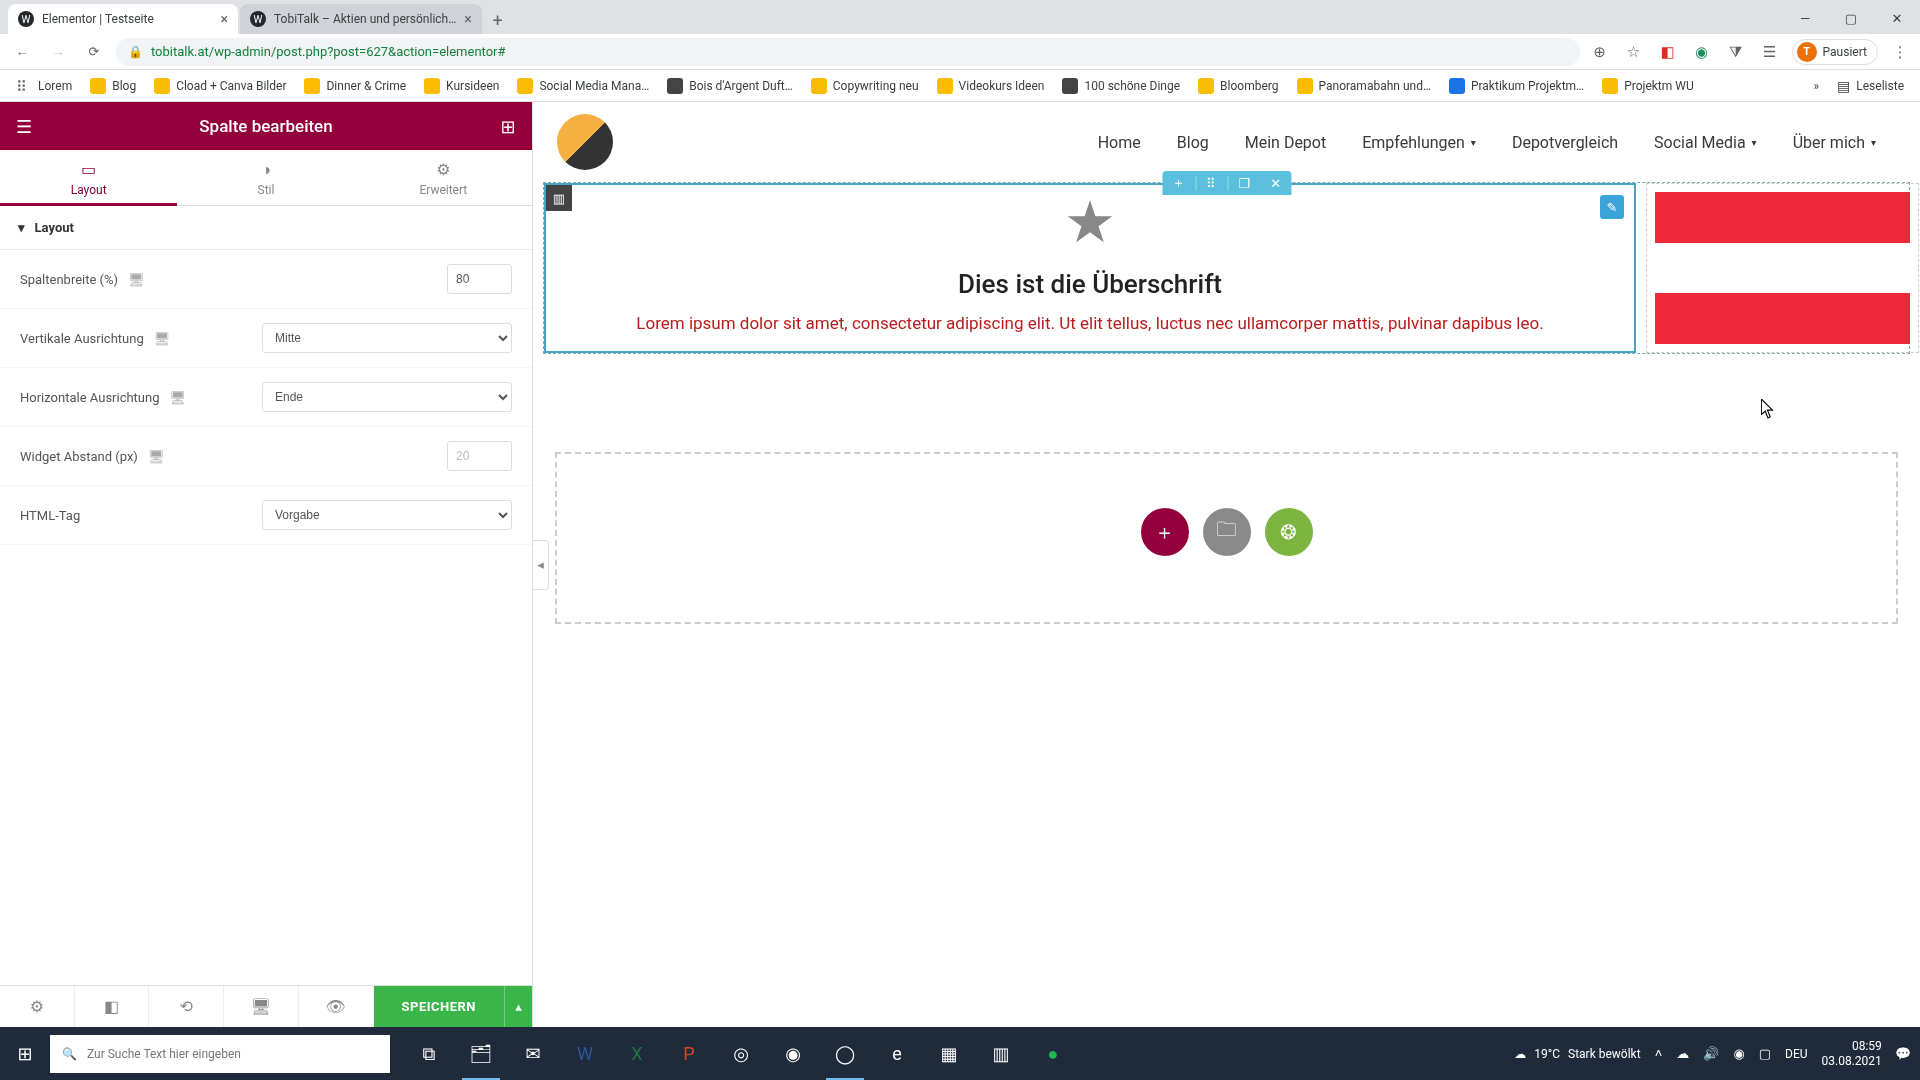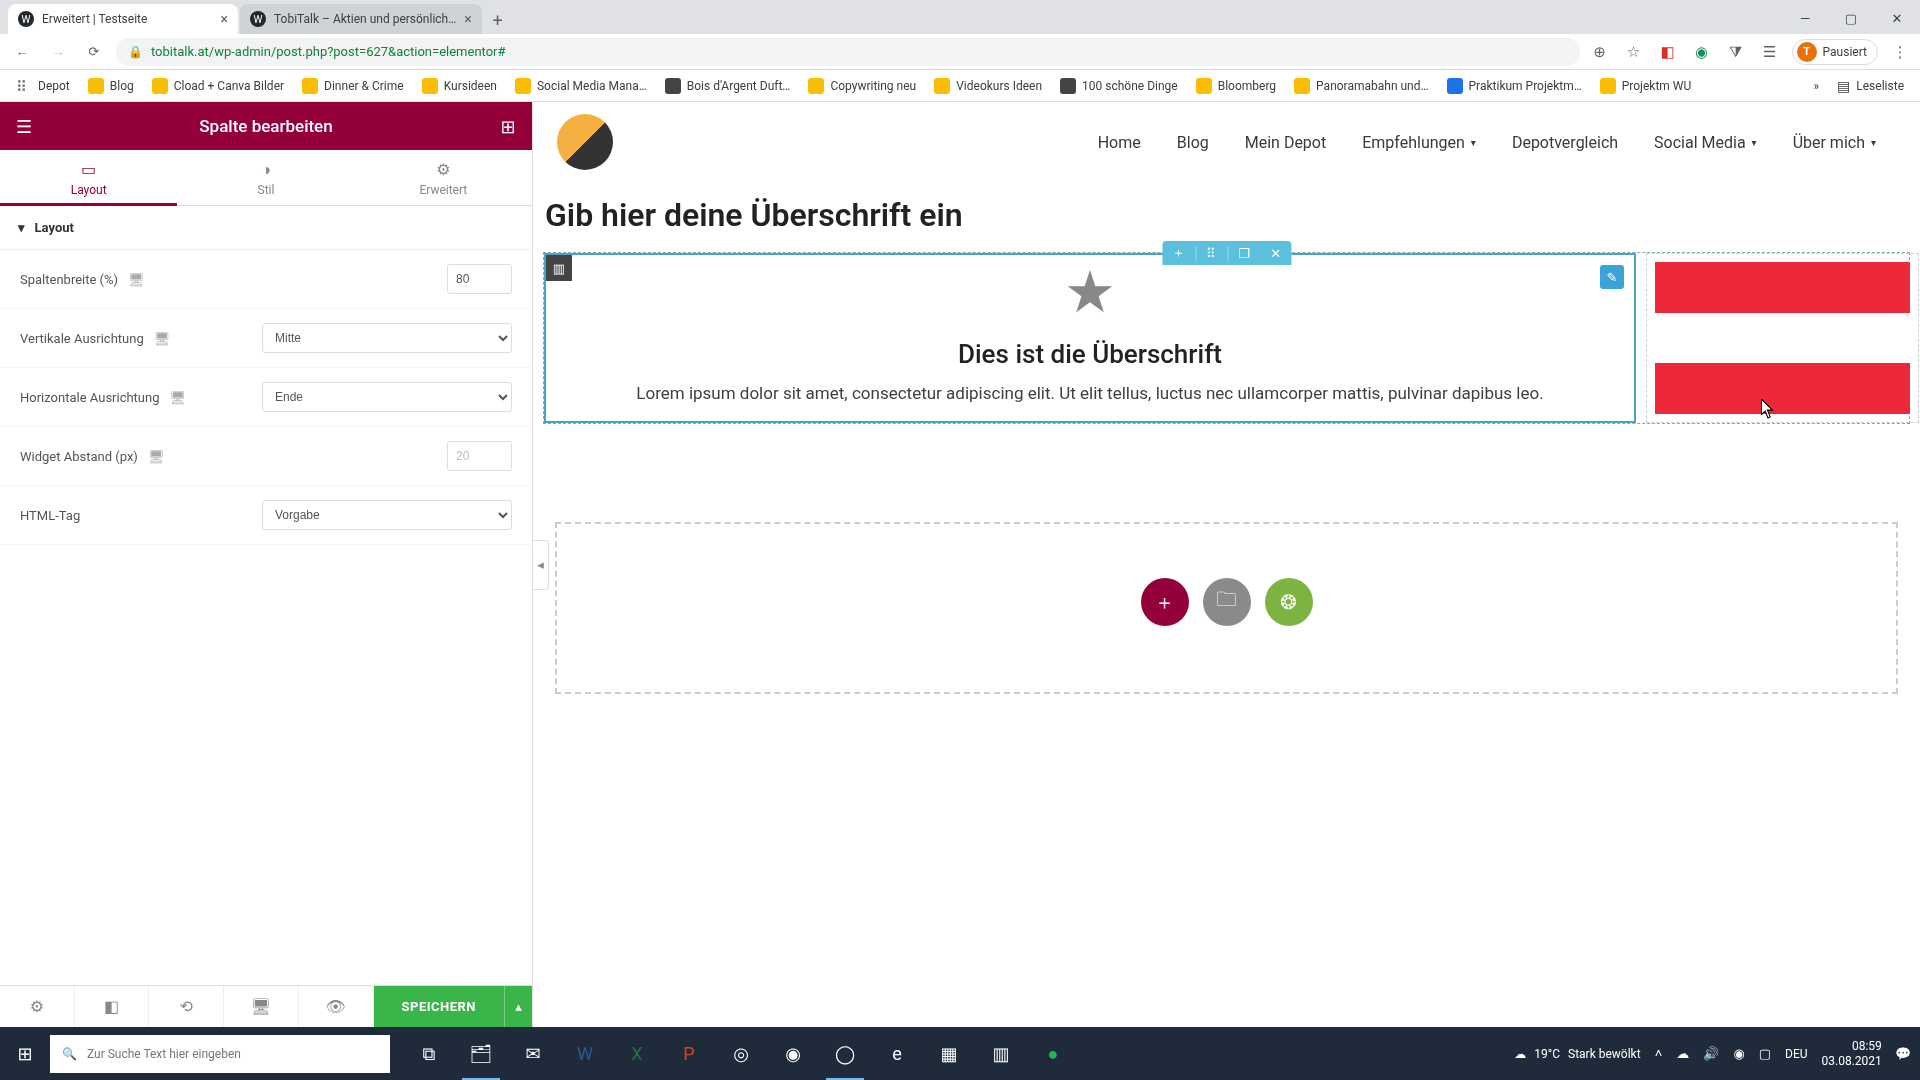--- a/index.html
+++ b/index.html
@@ -87,21 +87,21 @@
 .section-handle .mid { border-left: 1px solid rgba(255,255,255,.4); border-right: 1px solid rgba(255,255,255,.4); letter-spacing: 2px; }
 
 .section { border: 1px dashed #8aa; display: flex; gap: 10px; padding: 0; position: relative; }
 .col { position: relative; }
 .col-a { flex: 0 0 80%; border: 2px solid #4aa3c4; padding: 8px 10px 18px; }
 .col-a .col-handle { position: absolute; top: 0; left: 0; width: 26px; height: 26px; background: #444; color: #fff; display: flex; align-items: center; justify-content: center; font-size: 13px; }
 .col-a .edit-pen { position: absolute; top: 10px; right: 10px; width: 24px; height: 24px; background: #3aa3d8; color: #fff; display: flex; align-items: center; justify-content: center; border-radius: 3px; font-size: 13px; }
 .iconbox { text-align: center; }
 .iconbox .star { font-size: 58px; color: #888; line-height: 1; }
 .iconbox h3 { font-size: 26px; font-weight: 500; color: #222; margin: 18px 0 14px; }
-.iconbox p { font-size: 17px; color: #404040; }
+.iconbox p { font-size: 17px; color: #b91c1c; }
 
 .col-b { flex: 0 0 20%; border: 1px dashed #ccc; padding: 8px; display: flex; align-items: stretch; }
 .flag { width: 100%; display: flex; flex-direction: column; }
 .flag div { flex: 1; }
 .flag .r { background: #ed2939; }
 .flag .w { background: #fff; }
 
 .dropzone { margin: 98px 22px 0; border: 2px dashed #ccc; padding: 54px 0 44px; text-align: center; }
 .drop-btns { display: flex; justify-content: center; gap: 14px; margin-bottom: 22px; }
 .drop-btn { width: 48px; height: 48px; border-radius: 50%; color: #fff; display: flex; align-items: center; justify-content: center; font-size: 20px; }
@@ -124,21 +124,21 @@
 .taskbar .weather { display: flex; align-items: center; gap: 8px; }
 .taskbar .clock { text-align: right; line-height: 1.2; font-size: 12px; }
 .taskbar .tray-ic { font-size: 13px; }
 </style>
 </head>
 <body>
 
 <div class="chrome-titlebar">
   <div class="chrome-tab">
     <span class="favicon" style="background:#23282d;color:#fff">W</span>
-    <span>Erweitert | Testseite</span>
+    <span>Elementor | Testseite</span>
     <span class="tab-close">×</span>
   </div>
   <div class="chrome-tab inactive">
     <span class="favicon" style="background:#23282d;color:#fff">W</span>
     <span>TobiTalk – Aktien und persönlich…</span>
     <span class="tab-close">×</span>
   </div>
   <div class="chrome-newtab">+</div>
   <div class="chrome-winctrl">
     <div>—</div>
@@ -166,21 +166,21 @@
       <span class="avatar">T</span>
       <span>Pausiert</span>
     </div>
     <div class="ic">⋮</div>
   </div>
 </div>
 
 <div class="chrome-bookbar">
   <div class="bookmark">
       <span class="bm-ico apps">⠿</span>
-      <span>Depot</span>
+      <span>Lorem</span>
     </div>
   <div class="bookmark">
       <span class="bm-ico"></span>
       <span>Blog</span>
     </div>
   <div class="bookmark">
       <span class="bm-ico"></span>
       <span>Cload + Canva Bilder</span>
     </div>
   <div class="bookmark">
@@ -326,21 +326,20 @@
             <span>Social Media</span>
             <span class="caret">▾</span>
           </div>
         <div class="ni">
             <span>Über mich</span>
             <span class="caret">▾</span>
           </div>
       </div>
     </div>
 
-    <div class="page-title">Gib hier deine Überschrift ein</div>
 
     <div class="section-wrap">
       <div class="section-handle">
         <div>＋</div>
         <div class="mid">⠿</div>
         <div>❐</div>
         <div>✕</div>
       </div>
       <div class="section">
         <div class="col col-a">

